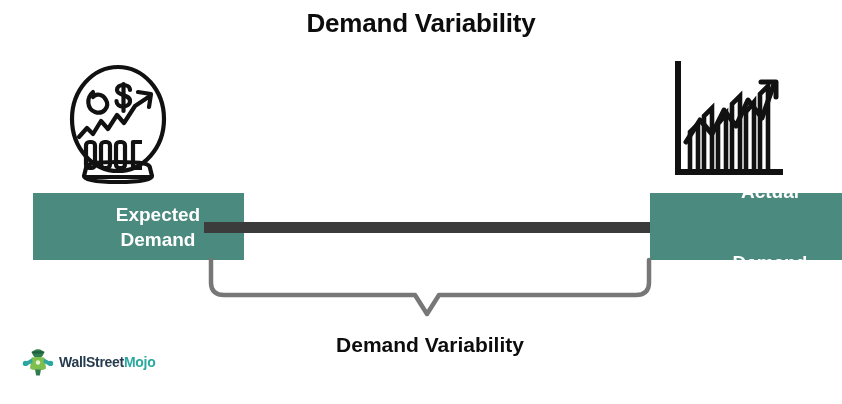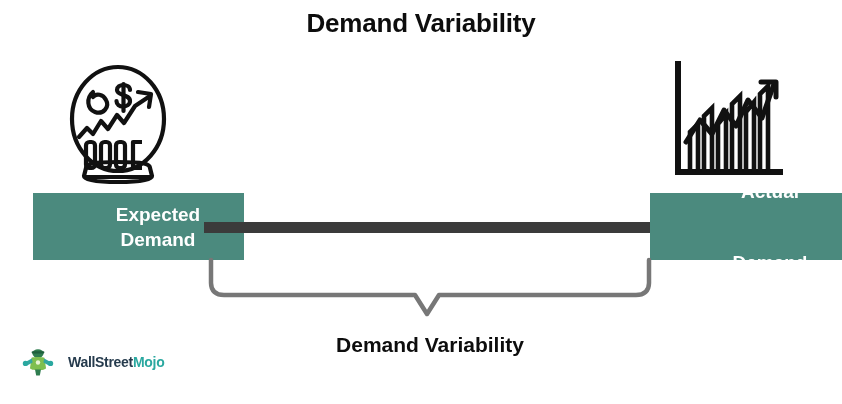--- a/index.html
+++ b/index.html
@@ -118,21 +118,21 @@
   }
   #logo-mark {
     width: 32px;
     height: 32px;
     flex: none;
   }
   #logo-text {
     font-size: 14px;
     font-weight: bold;
     letter-spacing: -0.3px;
-    margin-left: 14px;
+    margin-left: 5px;
     white-space: nowrap;
   }
   .logo-wallstreet { color: #263b4d; }
   .logo-mojo { color: #2aa8a0; }
 </style>
 </head>
 <body>
 
 <div id="canvas">
 

